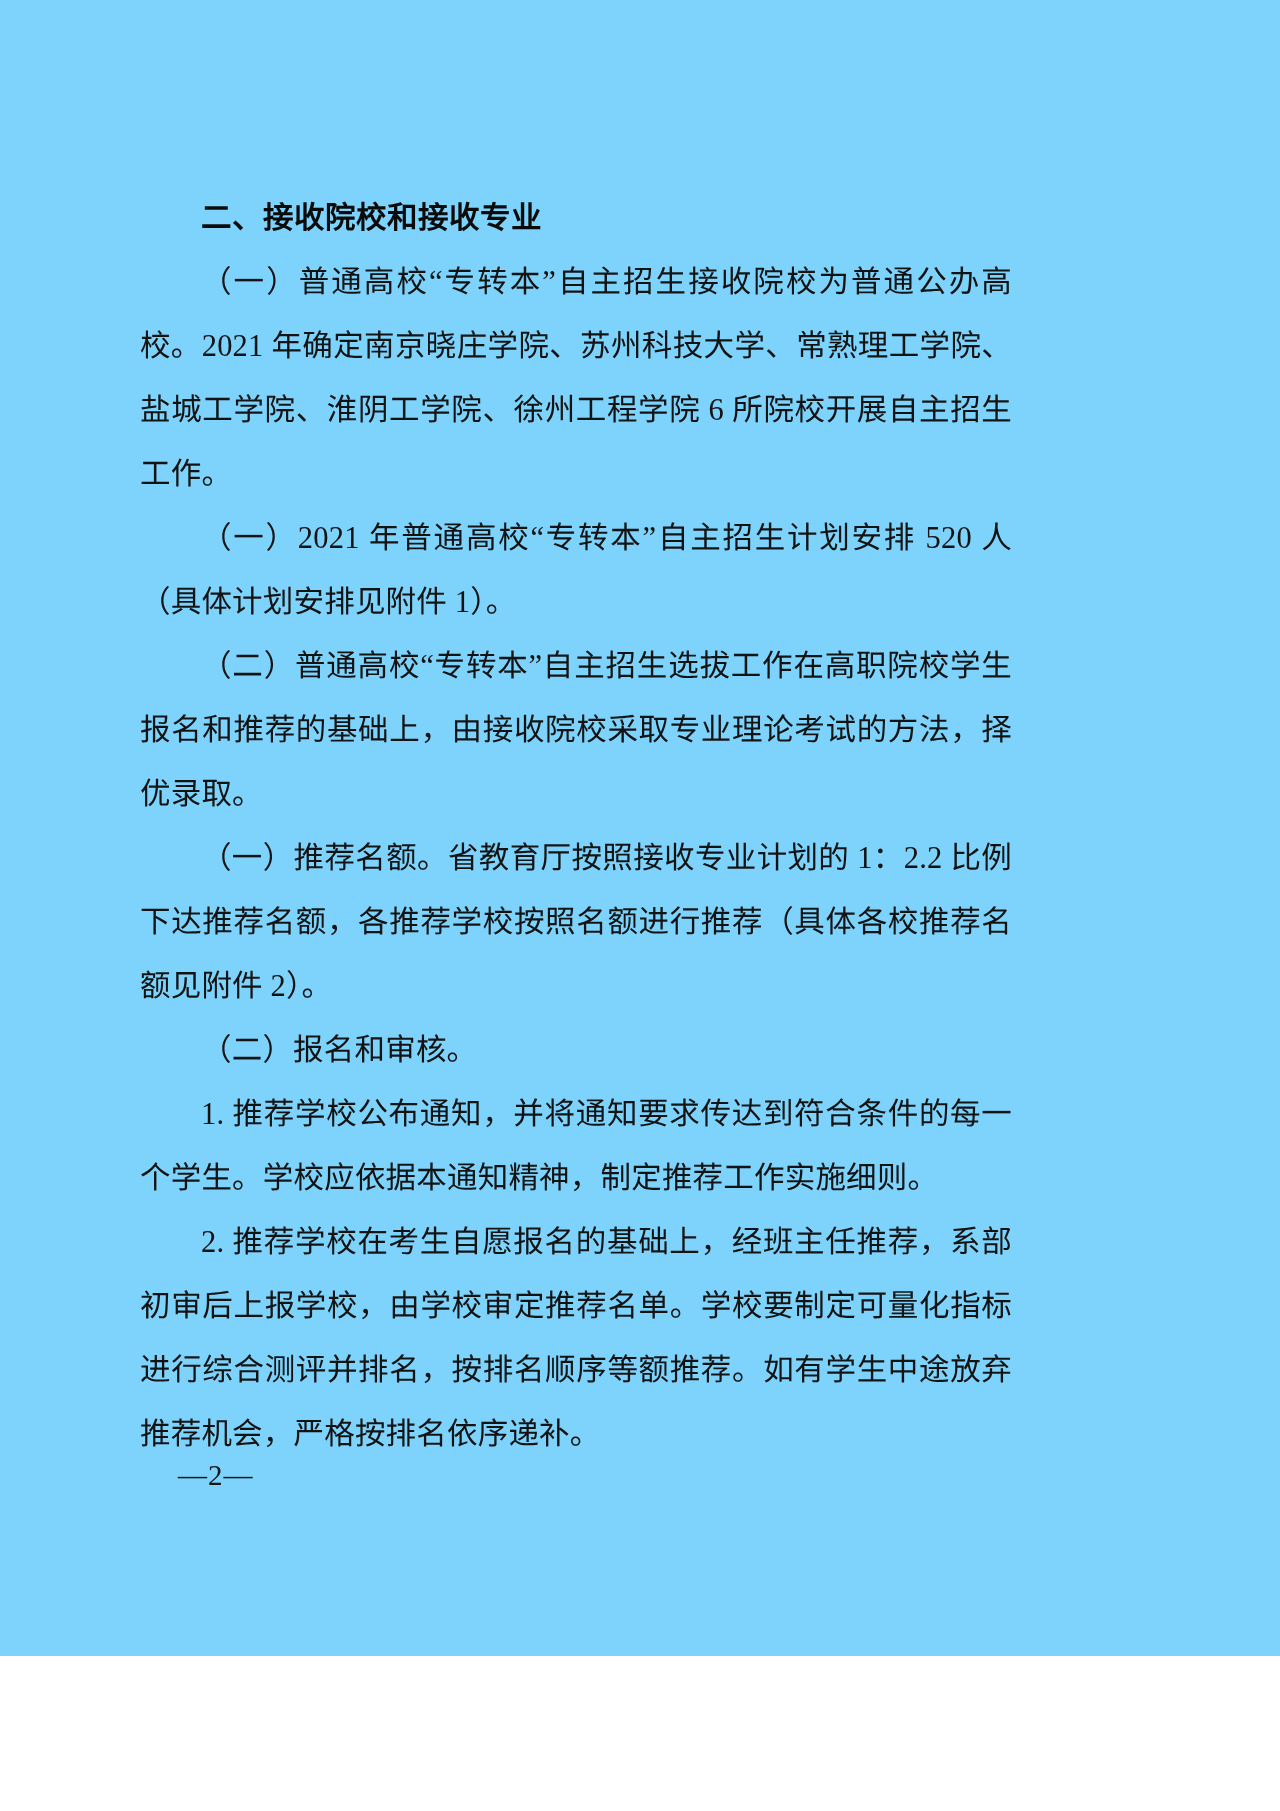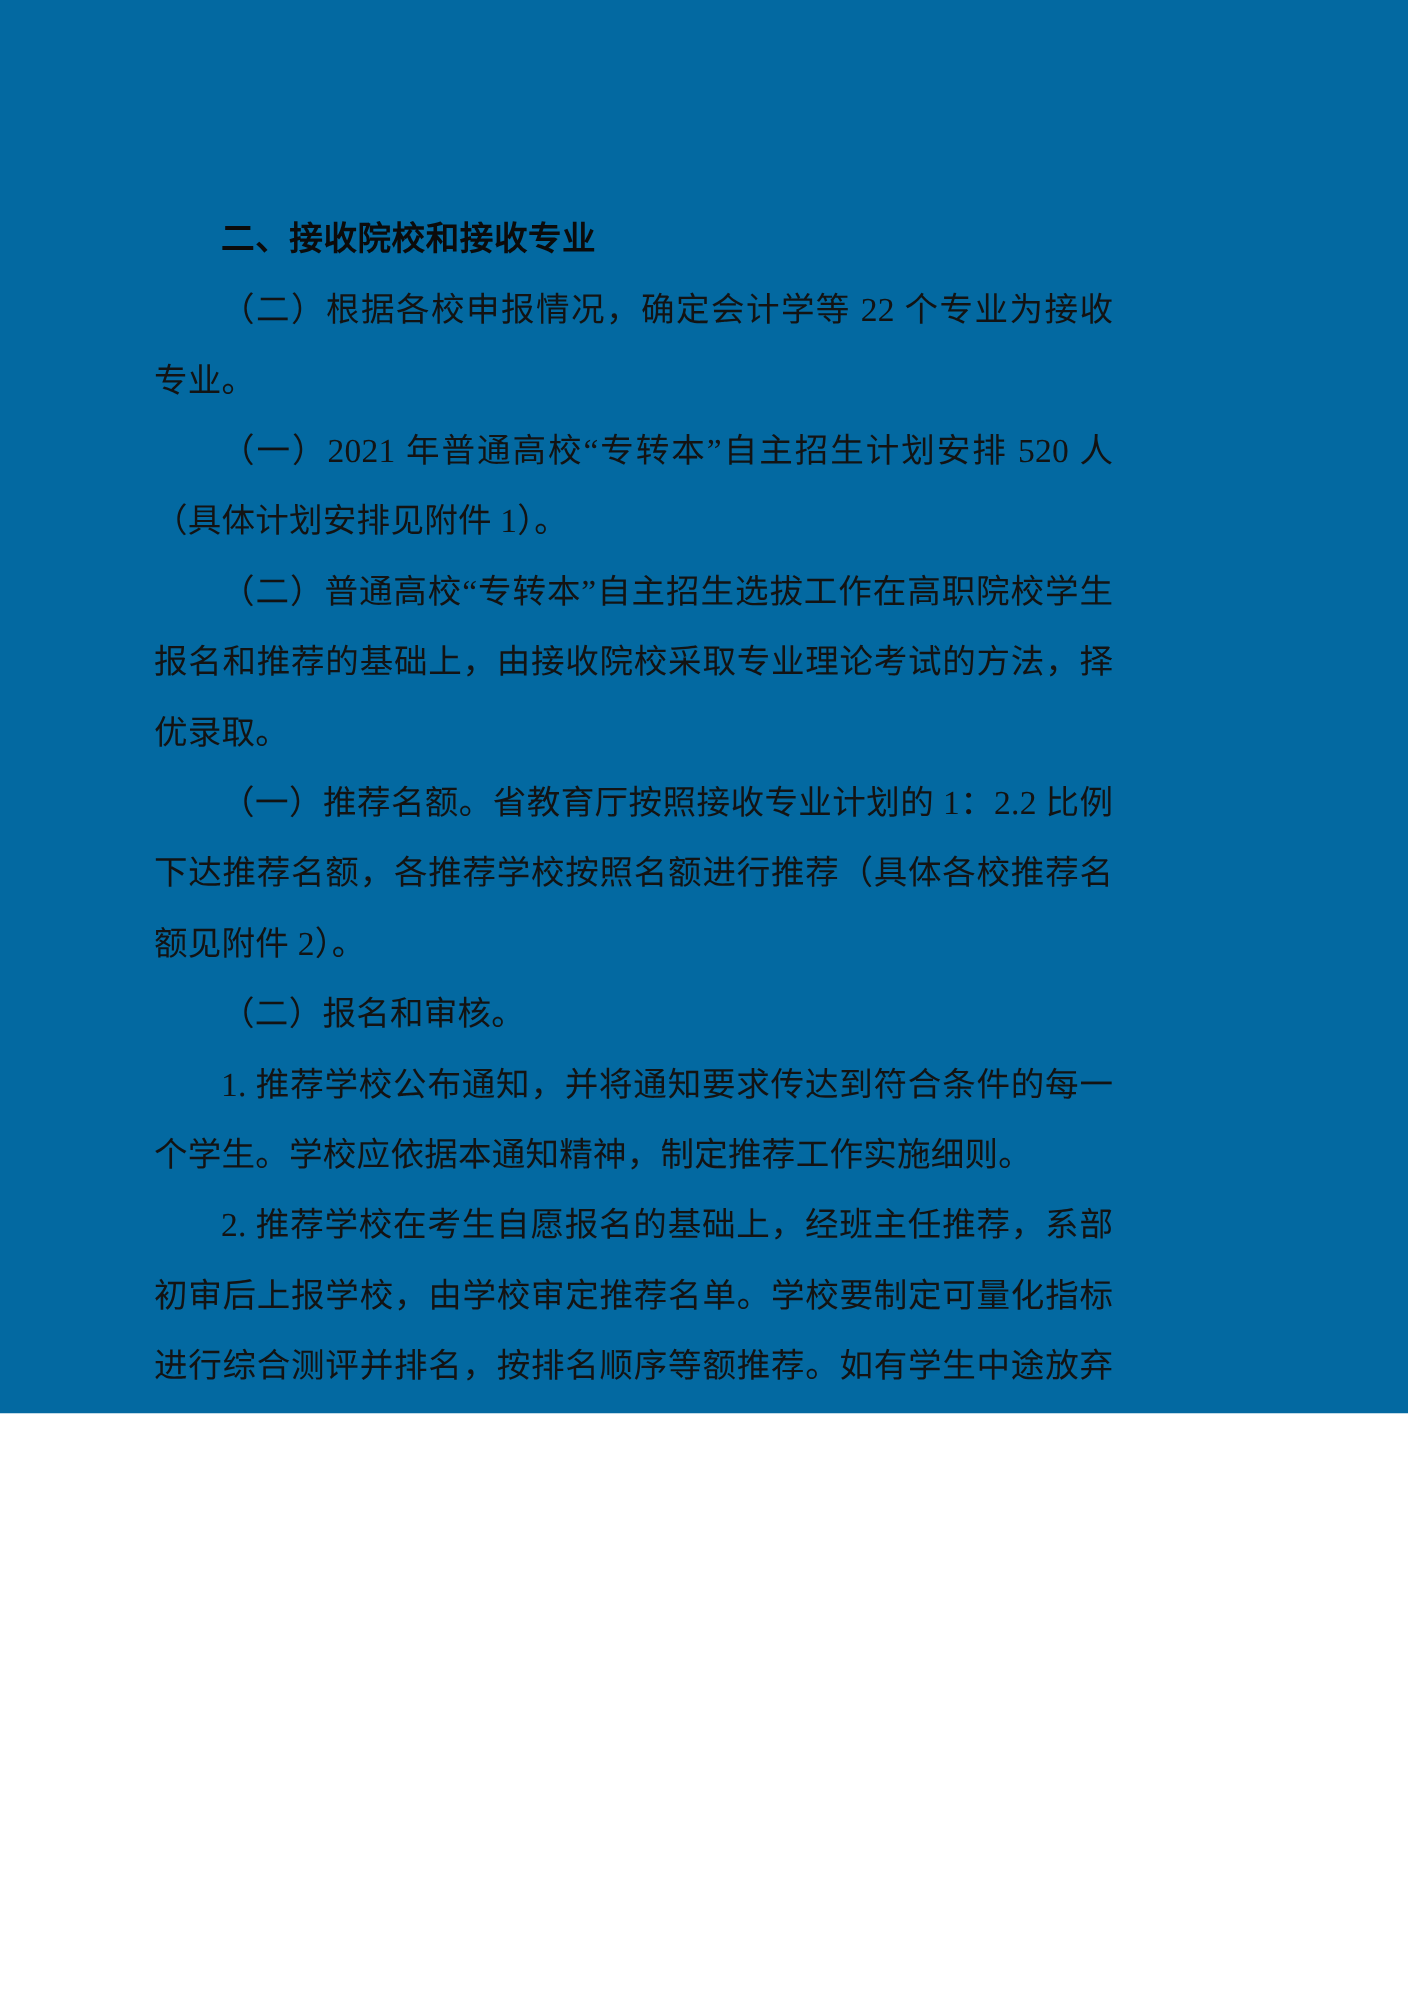--- a/index.html
+++ b/index.html
@@ -8,23 +8,23 @@
     padding: 0;
     background: #ffffff;
   }
   body {
     font-family: "Liberation Serif", "DejaVu Serif", serif;
     color: #101010;
   }
   .page {
     position: relative;
     width: 1280px;
-    height: 1285px;
+    height: 1656px;
     margin: 0 auto;
-    background: #0369a1;
+    background: #7dd3fc;
     box-sizing: border-box;
     overflow: hidden;
   }
   .content {
     position: absolute;
     left: 140px;
     top: 186px;
     width: 872px;
   }
   
@@ -71,22 +71,22 @@
 </style>
 </head>
 <body>
 
 <div class="page">
 
   <div class="content">
 
     <h2 class="heading">二、接收院校和接收专业</h2>
 
+    <p class="para">（一）普通高校“专转本”自主招生接收院校为普通公办高校。2021 年确定南京晓庄学院、苏州科技大学、常熟理工学院、盐城工学院、淮阴工学院、徐州工程学院 6 所院校开展自主招生工作。</p>
 
-    <p class="para last-line-left">（二）根据各校申报情况，确定会计学等 22 个专业为接收专业。</p>
 
 
     <p class="para last-line-left">（一）2021 年普通高校“专转本”自主招生计划安排 520 人（具体计划安排见附件 1）。</p>
 
     <p class="para last-line-left">（二）普通高校“专转本”自主招生选拔工作在高职院校学生报名和推荐的基础上，由接收院校采取专业理论考试的方法，择优录取。</p>
 
 
     <p class="para last-line-left">（一）推荐名额。省教育厅按照接收专业计划的 1：2.2 比例下达推荐名额，各推荐学校按照名额进行推荐（具体各校推荐名额见附件 2）。</p>
 
     <p class="para last-line-left">（二）报名和审核。</p>

